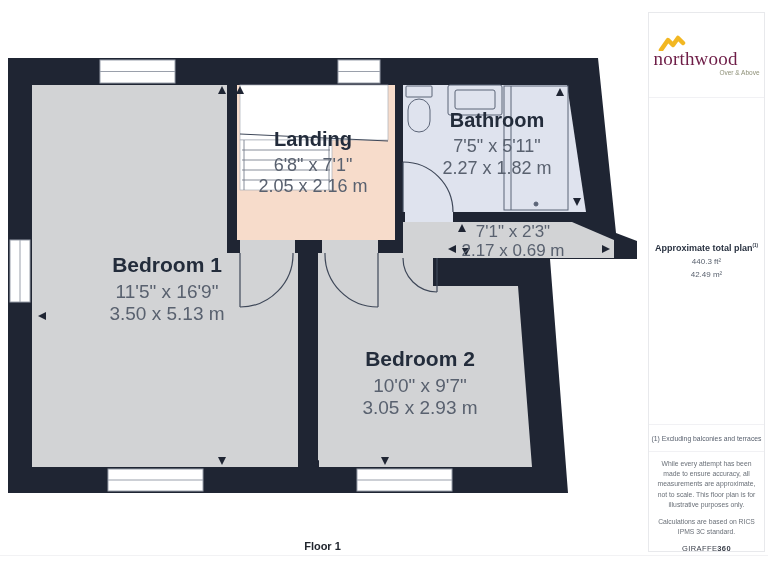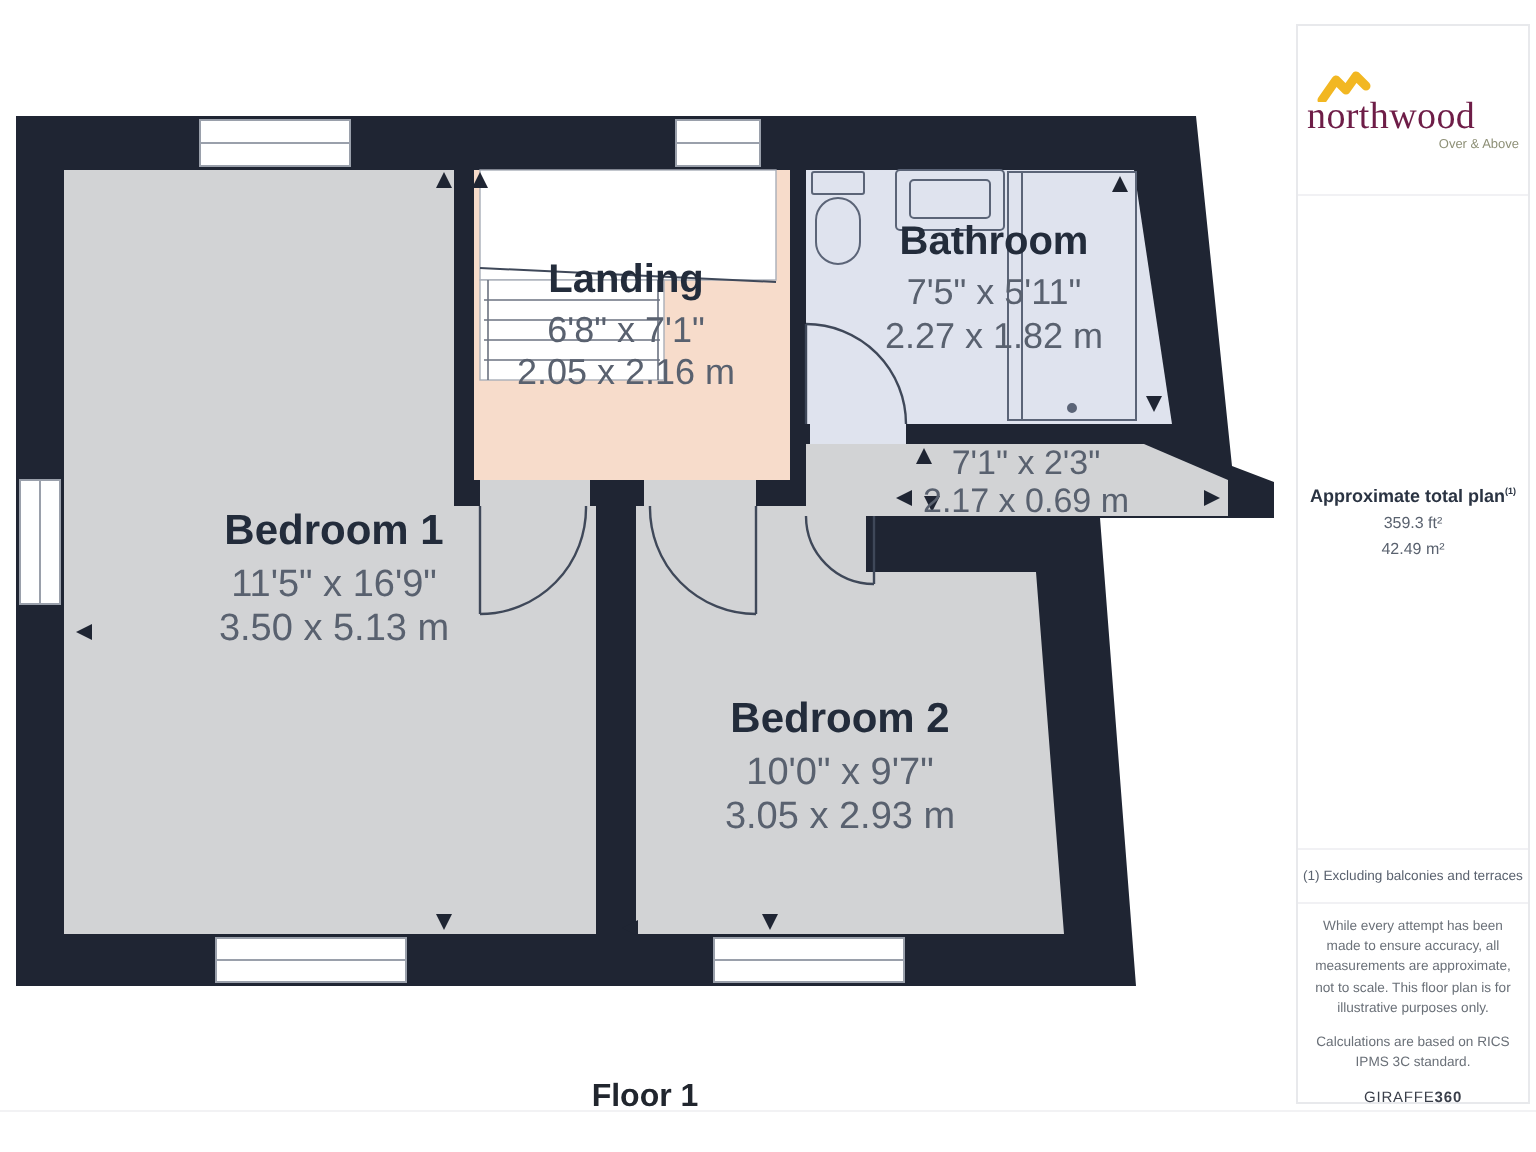--- a/index.html
+++ b/index.html
@@ -24,21 +24,21 @@
   .area-val{font-size:8px;color:#5a626f;margin-top:4px;}
   .foot-box{height:26px;border-bottom:1px solid #f1f1f4;display:flex;align-items:center;justify-content:center;}
   .footnote{font-size:6.8px;color:#5a626f;text-align:center;}
   .bottom-box{height:92px;padding:7px 5px 0 5px;text-align:center;}
   .disclaimer{font-size:6.8px;color:#6a7078;line-height:1.5;}
   .standards{font-size:6.8px;color:#6a7078;line-height:1.5;margin-top:7px;}
   .provider{font-size:7.5px;color:#3a3f4a;margin-top:7px;letter-spacing:.4px;}
   .provider .p360{font-weight:bold;}
   
   .floor-label{position:absolute;left:0;top:540px;width:645px;text-align:center;
-               font-size:16px;font-weight:bold;color:#21262e;}
+               font-size:11px;font-weight:bold;color:#21262e;}
   .page-rule{position:absolute;left:0;top:555px;width:768px;height:1px;background:#f2f2f4;}
 </style>
 </head>
 <body>
 
 <div class="canvas">
 
   <svg class="plan-svg" width="645" height="576" viewBox="0 0 645 576">
 
     <path d="M8,58 L598,58 L616,233 L637,241 L637,259 L550,259 L568,493 L8,493 Z" fill="#1F2533"></path>
@@ -160,21 +160,21 @@
           <polyline points="3,15 10,5 15,10 20,3 25,8" fill="none" stroke="#F2B722" stroke-width="4.5" stroke-linecap="round" stroke-linejoin="round"></polyline>
         </svg>
         <div class="logo-word">northwood</div>
         <div class="logo-tag">Over &amp; Above</div>
       </div>
     </div>
 
     <div class="mid-box">
       <div class="area-block">
         <div class="area-label"><span>Approximate total plan</span><sup>(1)</sup></div>
-        <div class="area-val">359.3 ft²</div>
+        <div class="area-val">440.3 ft²</div>
         <div class="area-val">42.49 m²</div>
       </div>
     </div>
 
     <div class="foot-box">
       <div class="footnote">(1) Excluding balconies and terraces</div>
     </div>
 
     <div class="bottom-box">
       <div class="disclaimer">While every attempt has been made to ensure accuracy, all measurements are approximate, not to scale. This floor plan is for illustrative purposes only.</div>

